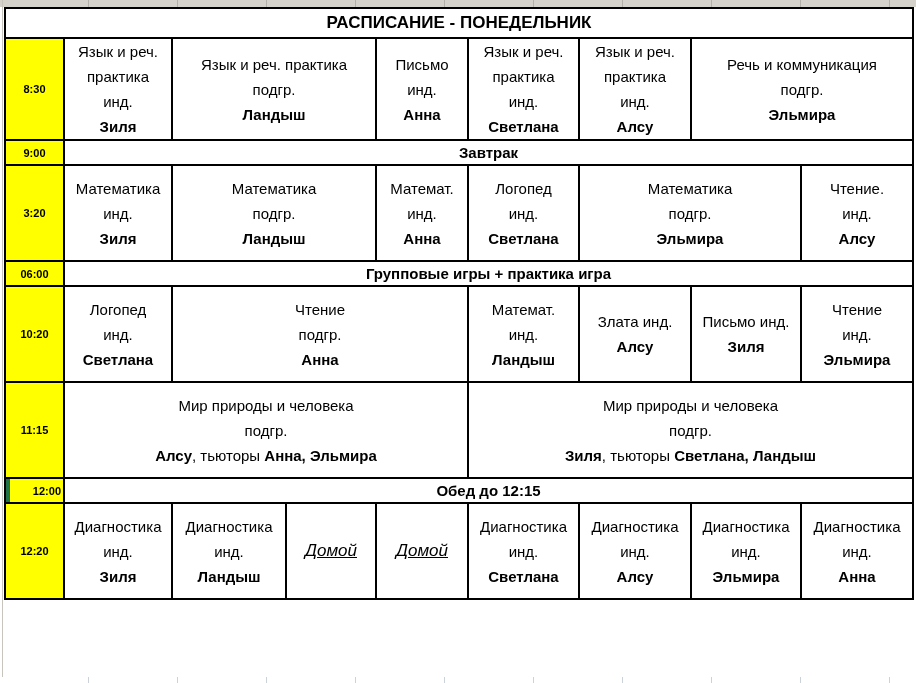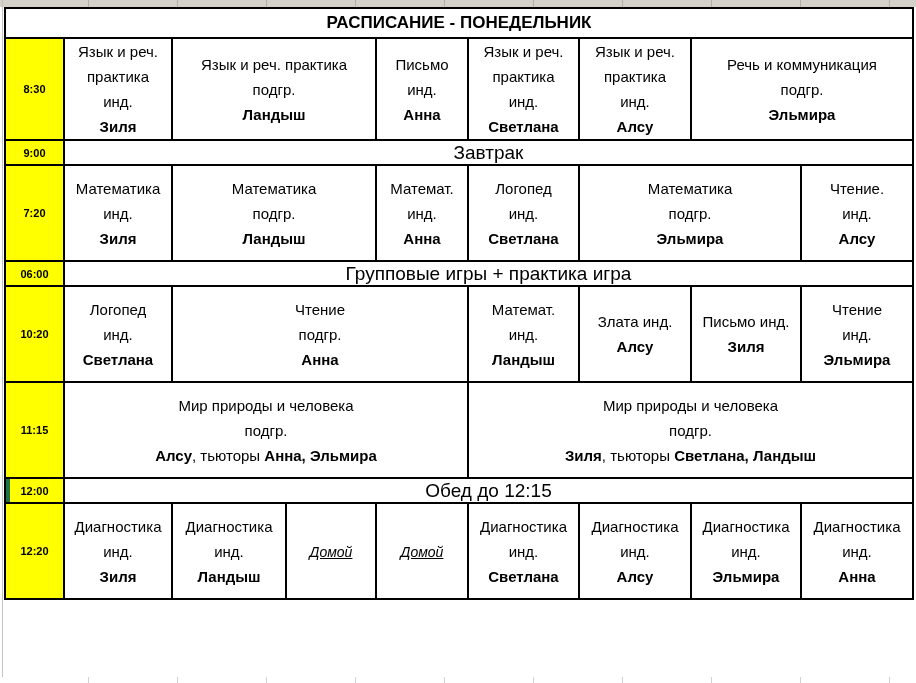--- a/index.html
+++ b/index.html
@@ -25,28 +25,28 @@
   }
   td {
     border:2px solid #000; padding:0 2px; text-align:center; vertical-align:middle;
     overflow:hidden;
   }
   .title-row td { height:28px; background:#fff; font-weight:bold; font-size:17px;margin-left:16px; }
   .header-row td { height:21px; background:#FFFF00; font-weight:bold; font-size:15px; }
   .header-row td.corner { background:#ffffff; }
   .time-cell { background:#FFFF00; font-weight:bold; font-size:11px;margin-top:8px; }
   .banner-row td { height:23px; }
-  .banner-cell { background:#ffffff; font-weight:normal; font-size:19px; }
+  .banner-cell { background:#ffffff; font-weight:bold; font-size:15px; }
   .lesson-row td { height:94px; }
   .lesson-cell { background:#ffffff; font-size:15px; }
   .line { line-height:25px; }
   .teacher { font-weight:bold; }
   .b { font-weight:bold; }
-  .home { font-style:italic; text-decoration:underline; font-size:14px; }
-  .active-marker { box-shadow: inset 4px 0 0 0 #217346; }
+  .home { font-style:italic; text-decoration:underline; font-size:17px; }
+  .active-marker { box-shadow: inset 4px 0 0 0 #217346; text-align: right; }
 </style>
 </head>
 <body>
 
 <div class="grid-strip-top"></div>
 <div class="left-gridline"></div>
 
 <table class="schedule">
   <colgroup>
     <col style="width:59px">
@@ -97,21 +97,21 @@
           <div class="line">Речь и коммуникация</div>
           <div class="line">подгр.</div>
           <div class="line teacher">Эльмира</div>
         </td>
       </tr>
       <tr class="banner-row">
         <td class="time-cell">9:00</td>
         <td class="banner-cell" colspan="8">Завтрак</td>
       </tr>
       <tr class="lesson-row">
-        <td class="time-cell">7:20</td>
+        <td class="time-cell">3:20</td>
         <td class="lesson-cell" colspan="1">
           <div class="line">Математика</div>
           <div class="line">инд.</div>
           <div class="line teacher">Зиля</div>
         </td>
         <td class="lesson-cell" colspan="2">
           <div class="line">Математика</div>
           <div class="line">подгр.</div>
           <div class="line teacher">Ландыш</div>
         </td>

